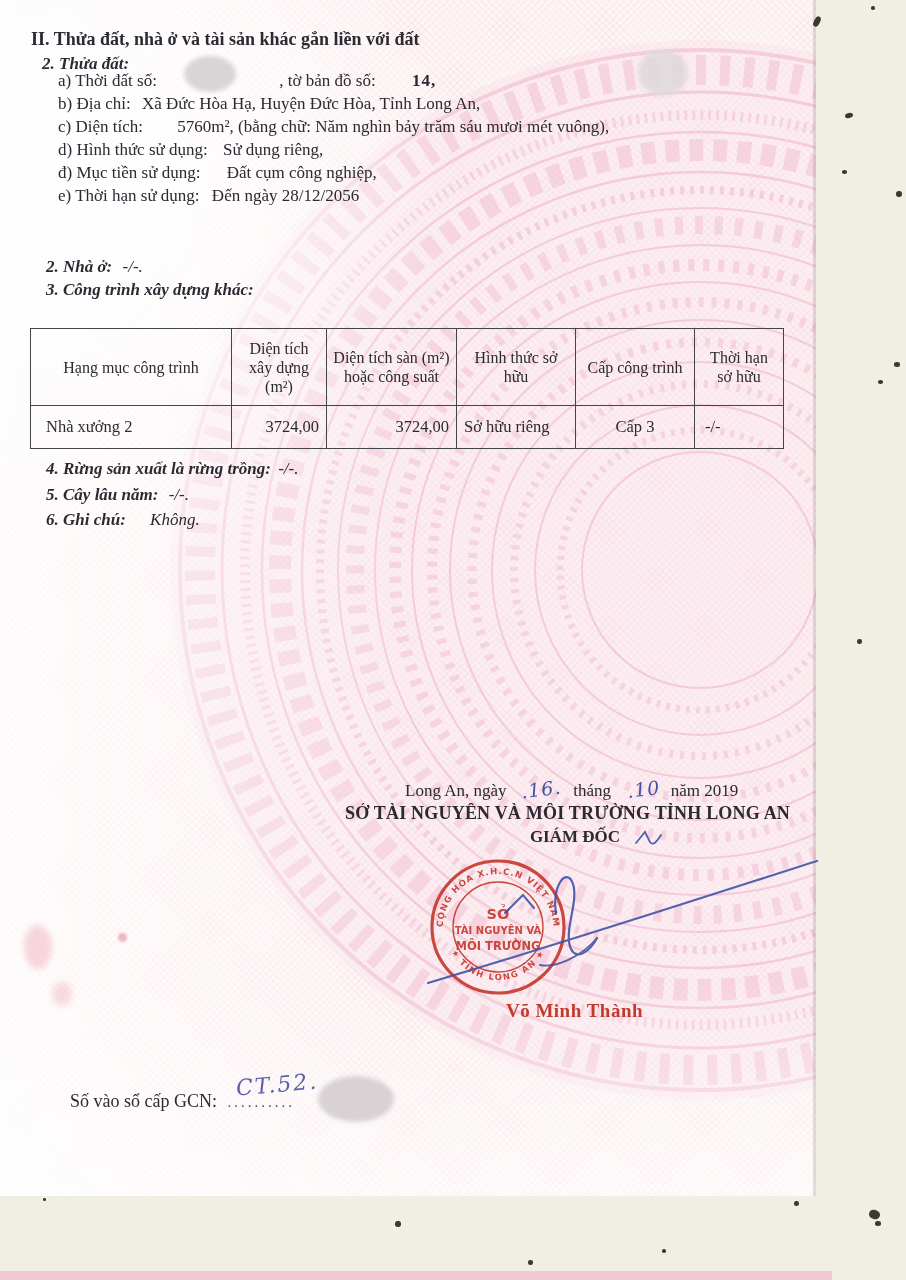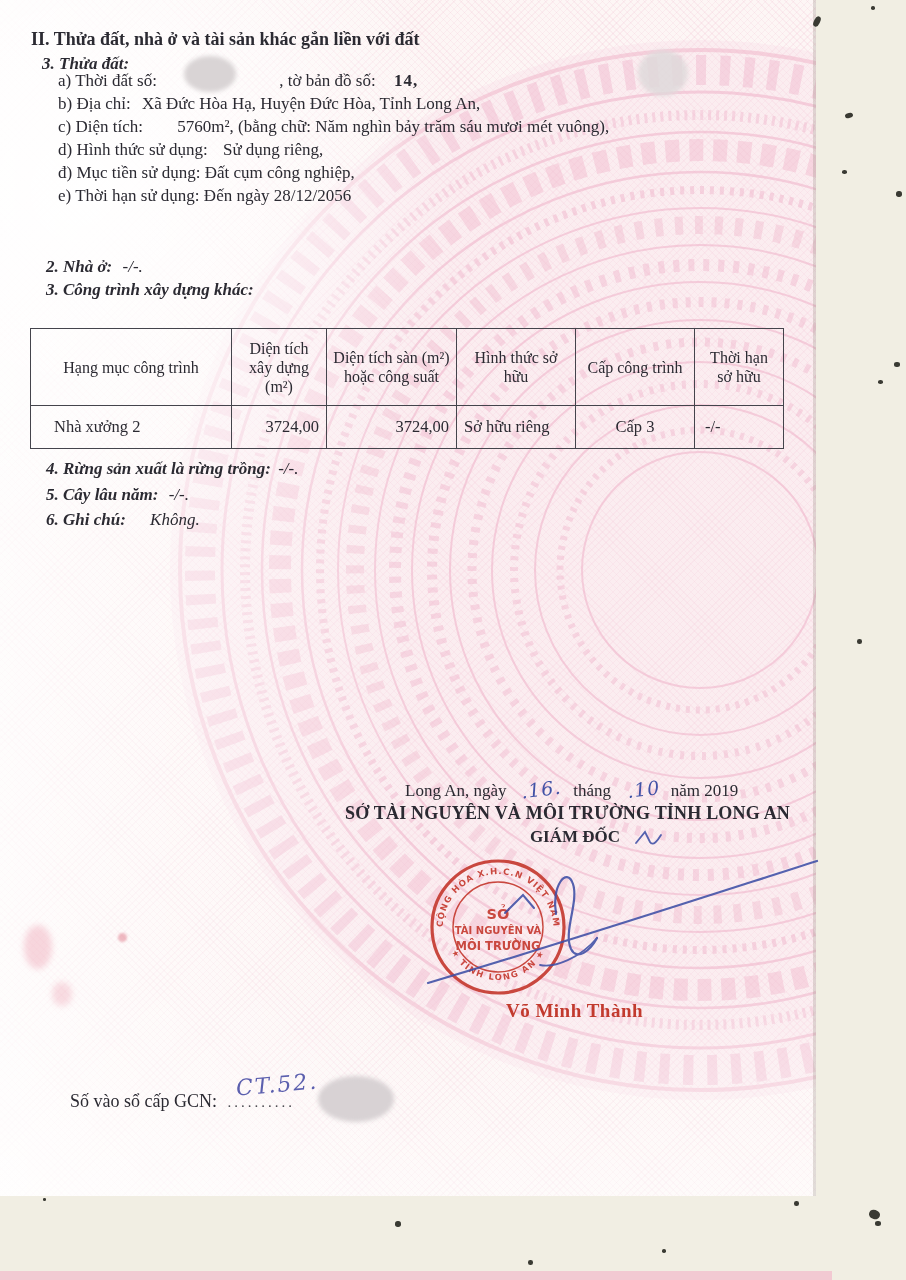--- a/index.html
+++ b/index.html
@@ -75,52 +75,52 @@
         <circle r="165" stroke-width="2" stroke-opacity="0.6"></circle>
         <circle r="140" stroke-width="7" stroke-opacity="0.45" stroke-dasharray="4 6"></circle>
         <circle r="118" stroke-width="2" stroke-opacity="0.6"></circle>
       </g>
     </svg>
 
     <div class="whitewash"></div>
 
     <div class="txt b" style="left:31px;top:28px;font-size:18px;">II. Thửa đất, nhà ở và tài sản khác gắn liền với đất</div>
 
-    <div class="txt bi" style="left:42px;top:53px;">3. Thửa đất:</div>
+    <div class="txt bi" style="left:42px;top:53px;">2. Thửa đất:</div>
 
     <div class="txt" style="left:58px;top:70px;">
       <span>a) Thời đất số:</span>
       <span style="display:inline-block;width:114px;"></span>
       <span>, tờ bản đồ số:</span>
-      <span class="b" style="margin-left:14px;letter-spacing:1px;">14,</span>
+      <span class="b" style="margin-left:32px;letter-spacing:1px;">14,</span>
     </div>
 
     <div class="txt" style="left:58px;top:93px;">
       <span>b) Địa chỉ:</span>
       <span style="margin-left:7px;margin-top:16px;">Xã Đức Hòa Hạ, Huyện Đức Hòa, Tỉnh Long An,</span>
     </div>
 
     <div class="txt" style="left:58px;top:116px;">
       <span>c) Diện tích:</span>
       <span style="margin-left:30px;">5760m², (bằng chữ: Năm nghìn bảy trăm sáu mươi mét vuông),</span>
     </div>
 
     <div class="txt" style="left:58px;top:139px;">
       <span>d) Hình thức sử dụng:</span>
       <span style="margin-left:11px;">Sử dụng riêng,</span>
     </div>
 
     <div class="txt" style="left:58px;top:162px;">
       <span>đ) Mục tiền sử dụng:</span>
-      <span style="margin-left:0;">Đất cụm công nghiệp,</span>
+      <span style="margin-left:22px;">Đất cụm công nghiệp,</span>
     </div>
 
     <div class="txt" style="left:58px;top:185px;">
       <span>e) Thời hạn sử dụng:</span>
-      <span style="">Đến ngày 28/12/2056</span>
+      <span style="margin-left:8px;">Đến ngày 28/12/2056</span>
     </div>
 
 
     <div class="txt" style="left:46px;top:256px;">
       <span class="bi">2. Nhà ở:</span>
       <span class="i" style="margin-left:6px;">-/-.</span>
     </div>
 
     <div class="txt bi" style="left:46px;top:279px;">3. Công trình xây dựng khác:</div>
 
@@ -137,21 +137,21 @@
       <tbody>
           <tr>
         <th>Hạng mục công trình</th>
         <th>Diện tích xây dựng (m²)</th>
         <th>Diện tích sàn (m²) hoặc công suất</th>
         <th>Hình thức sở hữu</th>
         <th>Cấp công trình</th>
         <th>Thời hạn sở hữu</th>
       </tr>
       <tr>
-        <td style="text-align:left;padding-left:23px;">Nhà xưởng 2</td>
+        <td style="text-align:left;padding-left:15px;">Nhà xưởng 2</td>
         <td style="text-align:right;padding-right:7px;">3724,00</td>
         <td style="text-align:right;padding-right:7px;">3724,00</td>
         <td style="text-align:left;padding-left:7px;">Sở hữu riêng</td>
         <td style="text-align:center;">Cấp 3</td>
         <td style="text-align:left;padding-left:10px;">-/-</td>
       </tr>
     </tbody>
       </table>
 
     <div class="txt" style="left:46px;top:458px;">

